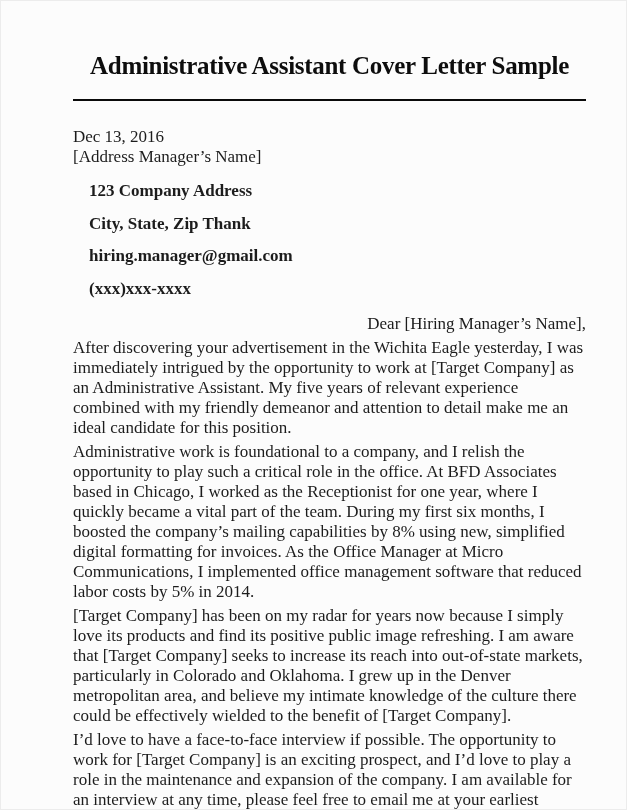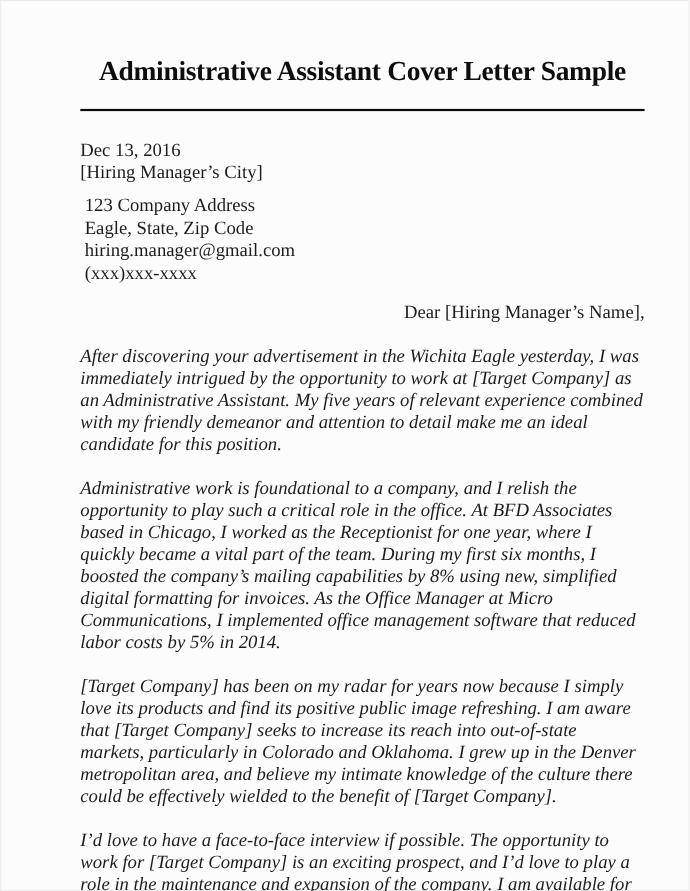--- a/index.html
+++ b/index.html
@@ -40,46 +40,46 @@
     width: 100%;
   }
   .letter-body {
     font-size: 17px;
     line-height: 20px;
   }
   .date-block { margin-top: 26px; }
   .date-line { margin: 0; }
   .recipient-line { margin: 0; }
   .address-block { margin-top: 12px; line-height: 16.5px; }
-  .address-line { margin: 4px; }
+  .address-line { margin: 16px; font-weight: bold; }
   .salutation { margin-top: 17px; margin-bottom: 0; text-align: right; }
-  .paragraph { margin: 20px 0 0 0; font-style: italic; }
+  .paragraph { margin: 4px 0 0 0; }
   .closing-block { margin-top: 16px; line-height: 18px; }
   .closing-line, .signature-line { margin: 0; font-style: italic; }
 </style>
 </head>
 <body>
 
 <div class="page">
   <div class="content">
 
     <h1 class="doc-title">Administrative Assistant Cover Letter Sample</h1>
 
     <hr class="title-divider">
 
     <div class="letter-body">
 
       <div class="date-block">
         <p class="date-line">Dec 13, 2016</p>
-        <p class="recipient-line">[Hiring Manager’s City]</p>
+        <p class="recipient-line">[Address Manager’s Name]</p>
       </div>
 
       <div class="address-block">
         <p class="address-line">123 Company Address</p>
-        <p class="address-line">Eagle, State, Zip Code</p>
+        <p class="address-line">City, State, Zip Thank</p>
         <p class="address-line">hiring.manager@gmail.com</p>
         <p class="address-line">(xxx)xxx-xxxx</p>
       </div>
 
       <p class="salutation">Dear [Hiring Manager’s Name],</p>
 
       <p class="paragraph">After discovering your advertisement in the Wichita Eagle yesterday, I was immediately intrigued by the opportunity to work at [Target Company] as an Administrative Assistant. My five years of relevant experience combined with my friendly demeanor and attention to detail make me an ideal candidate for this position.</p>
 
       <p class="paragraph">Administrative work is foundational to a company, and I relish the opportunity to play such a critical role in the office. At BFD Associates based in Chicago, I worked as the Receptionist for one year, where I quickly became a vital part of the team. During my first six months, I boosted the company’s mailing capabilities by 8% using new, simplified digital formatting for invoices. As the Office Manager at Micro Communications, I implemented office management software that reduced labor costs by 5% in 2014.</p>
 

